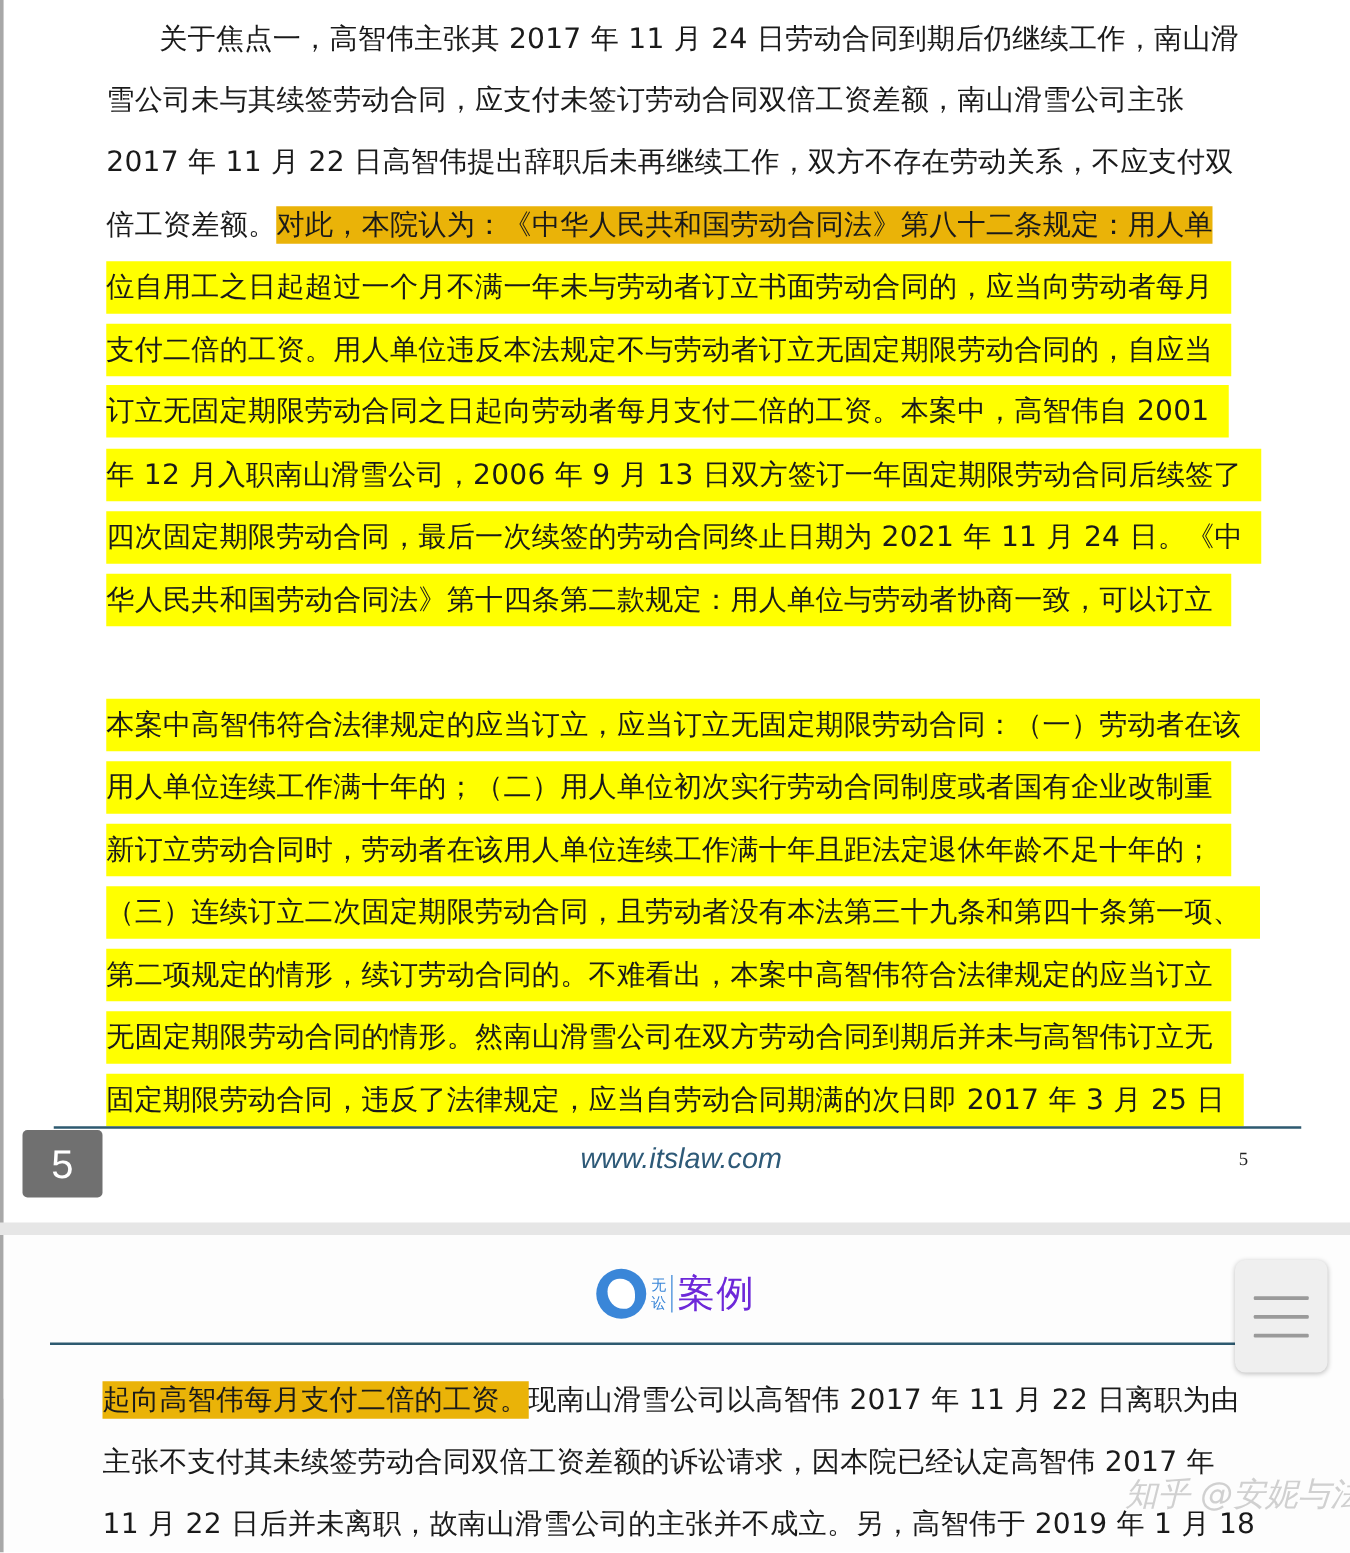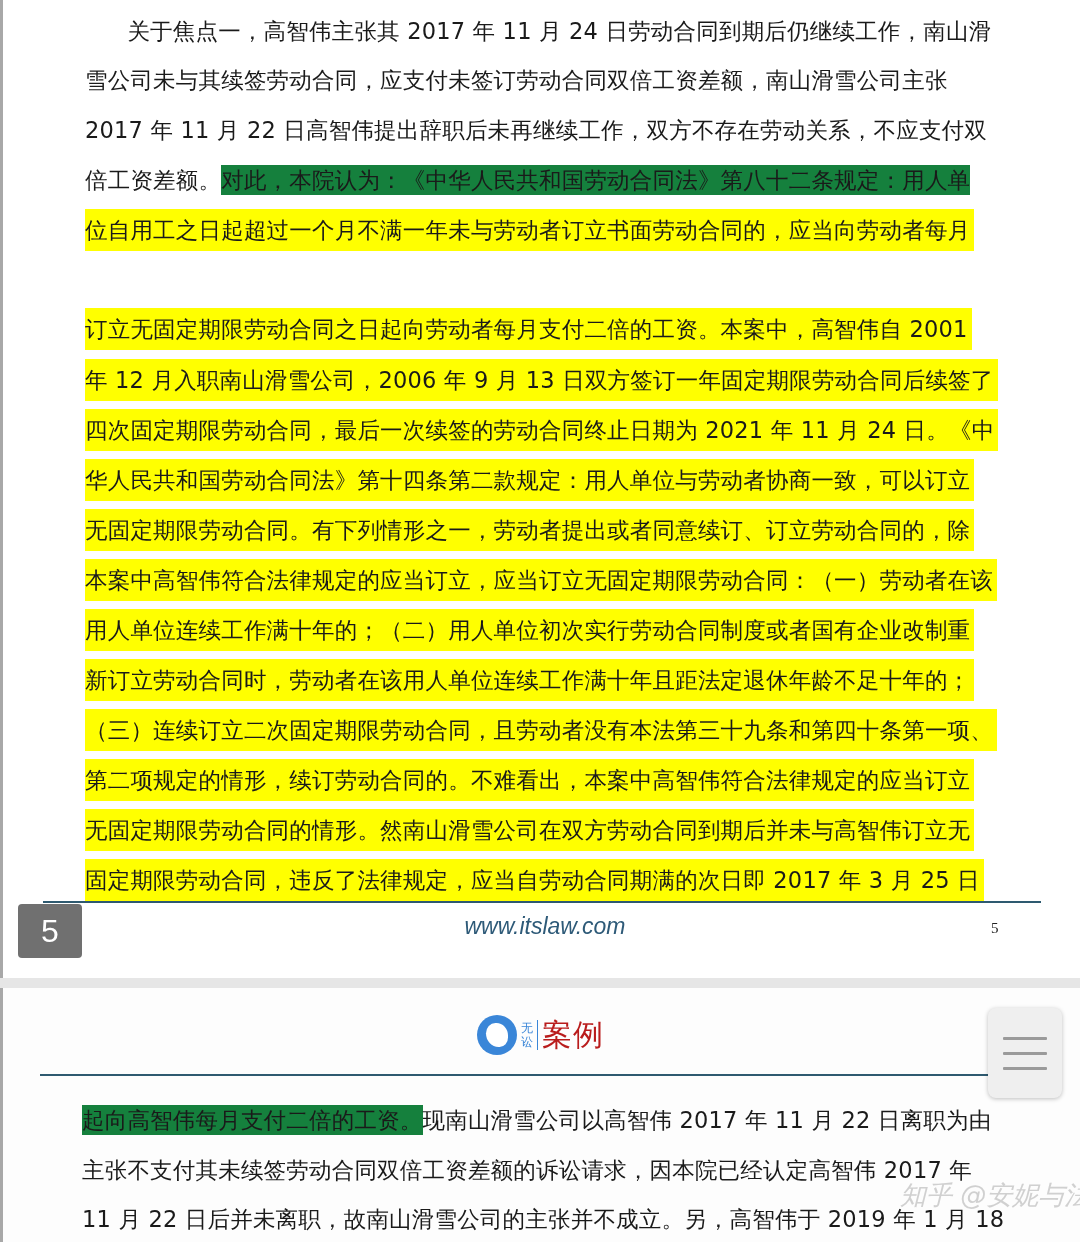--- a/index.html
+++ b/index.html
@@ -18,22 +18,22 @@
   .gap {
     position: absolute; left: 0; top: 978px; width: 1080px; height: 10px; background: #e6e6e6;
   }
   .page2 {
     position: absolute; left: 3px; top: 988px; width: 1077px; height: 254px; background: #fdfdfd;
   }
   .line {
     position: absolute; left: 82px; height: 42px; line-height: 42px;
     font-size: 22.5px; white-space: nowrap; letter-spacing: 0.2px;
   }
-  .line .hl { background: #15803d; padding: 2px 0; }
-  .line.full-hl { background: #ffff00; padding-right: 4px; }
+  .line .hl { background: #eab308; padding: 2px 0; }
+  .line.full-hl { background: #ffff00; padding-right: 15px; }
   .footer-rule {
     position: absolute; left: 40px; top: 901px; width: 998px; height: 2px; background: #2e5a70;
   }
   .page-badge {
     position: absolute; left: 18px; top: 904px; width: 64px; height: 54px;
     background: #707070; border-radius: 4px; color: #ffffff;
     font-family: "Liberation Sans", sans-serif; font-size: 32px;
     display: flex; align-items: center; justify-content: center;
   }
   .footer-url {
@@ -52,21 +52,21 @@
     width: 40px; height: 40px; border-radius: 50%; background: #3a86d8; position: relative; overflow: hidden;
   }
   .logo-mark::after {
     content: ""; position: absolute; left: 9px; top: 8px; width: 22px; height: 24px;
     background: #ffffff; border-radius: 45% 55% 40% 60%;
   }
   .logo-small {
     display: flex; flex-direction: column; margin-left: 4px; font-size: 12px; line-height: 14px; color: #3a86d8;
   }
   .logo-sep { width: 1px; height: 30px; background: #3a86d8; margin: 0 4px; }
-  .logo-big { font-size: 30px; color: #b91c1c; letter-spacing: 1px; }
+  .logo-big { font-size: 30px; color: #6d28d9; letter-spacing: 1px; }
   .header-rule {
     position: absolute; left: 40px; top: 1074px; width: 950px; height: 2px; background: #2e5a70;
   }
   .menu-button {
     position: absolute; left: 988px; top: 1008px; width: 74px; height: 90px;
     background: #efefef; border-radius: 8px; box-shadow: 0 1px 4px rgba(0,0,0,0.25);
     display: flex; flex-direction: column; align-items: center; justify-content: center; gap: 12px;
   }
   .menu-button span { display: block; width: 44px; height: 3px; background: #9a9a9a; border-radius: 1px; }
   .watermark {
@@ -78,25 +78,25 @@
 <body>
 
 <div class="left-edge"></div>
 
 <div class="page1">
   <div class="line" style="top:10px;left:79px"><span>　　关于焦点一，高智伟主张其 2017 年 11 月 24 日劳动合同到期后仍继续工作，南山滑</span></div>
   <div class="line" style="top:59px"><span>雪公司未与其续签劳动合同，应支付未签订劳动合同双倍工资差额，南山滑雪公司主张</span></div>
   <div class="line" style="top:109px"><span>2017 年 11 月 22 日高智伟提出辞职后未再继续工作，双方不存在劳动关系，不应支付双</span></div>
   <div class="line" style="top:159px"><span>倍工资差额。</span><span class="hl">对此，本院认为：《中华人民共和国劳动合同法》第八十二条规定：用人单</span></div>
   <div class="line full-hl" style="top:209px">位自用工之日起超过一个月不满一年未与劳动者订立书面劳动合同的，应当向劳动者每月</div>
+  <div class="line full-hl" style="top:259px">支付二倍的工资。用人单位违反本法规定不与劳动者订立无固定期限劳动合同的，自应当</div>
   <div class="line full-hl" style="top:308px">订立无固定期限劳动合同之日起向劳动者每月支付二倍的工资。本案中，高智伟自 2001</div>
   <div class="line full-hl" style="top:359px">年 12 月入职南山滑雪公司，2006 年 9 月 13 日双方签订一年固定期限劳动合同后续签了</div>
   <div class="line full-hl" style="top:409px">四次固定期限劳动合同，最后一次续签的劳动合同终止日期为 2021 年 11 月 24 日。《中</div>
   <div class="line full-hl" style="top:459px">华人民共和国劳动合同法》第十四条第二款规定：用人单位与劳动者协商一致，可以订立</div>
-  <div class="line full-hl" style="top:509px">无固定期限劳动合同。有下列情形之一，劳动者提出或者同意续订、订立劳动合同的，除</div>
   <div class="line full-hl" style="top:559px">本案中高智伟符合法律规定的应当订立，应当订立无固定期限劳动合同：（一）劳动者在该</div>
   <div class="line full-hl" style="top:609px">用人单位连续工作满十年的；（二）用人单位初次实行劳动合同制度或者国有企业改制重</div>
   <div class="line full-hl" style="top:659px">新订立劳动合同时，劳动者在该用人单位连续工作满十年且距法定退休年龄不足十年的；</div>
   <div class="line full-hl" style="top:709px">（三）连续订立二次固定期限劳动合同，且劳动者没有本法第三十九条和第四十条第一项、</div>
   <div class="line full-hl" style="top:759px">第二项规定的情形，续订劳动合同的。不难看出，本案中高智伟符合法律规定的应当订立</div>
   <div class="line full-hl" style="top:809px">无固定期限劳动合同的情形。然南山滑雪公司在双方劳动合同到期后并未与高智伟订立无</div>
   <div class="line full-hl" style="top:859px">固定期限劳动合同，违反了法律规定，应当自劳动合同期满的次日即 2017 年 3 月 25 日</div>
 
   <div class="footer-rule"></div>
   <div class="footer-url">www.itslaw.com</div>

